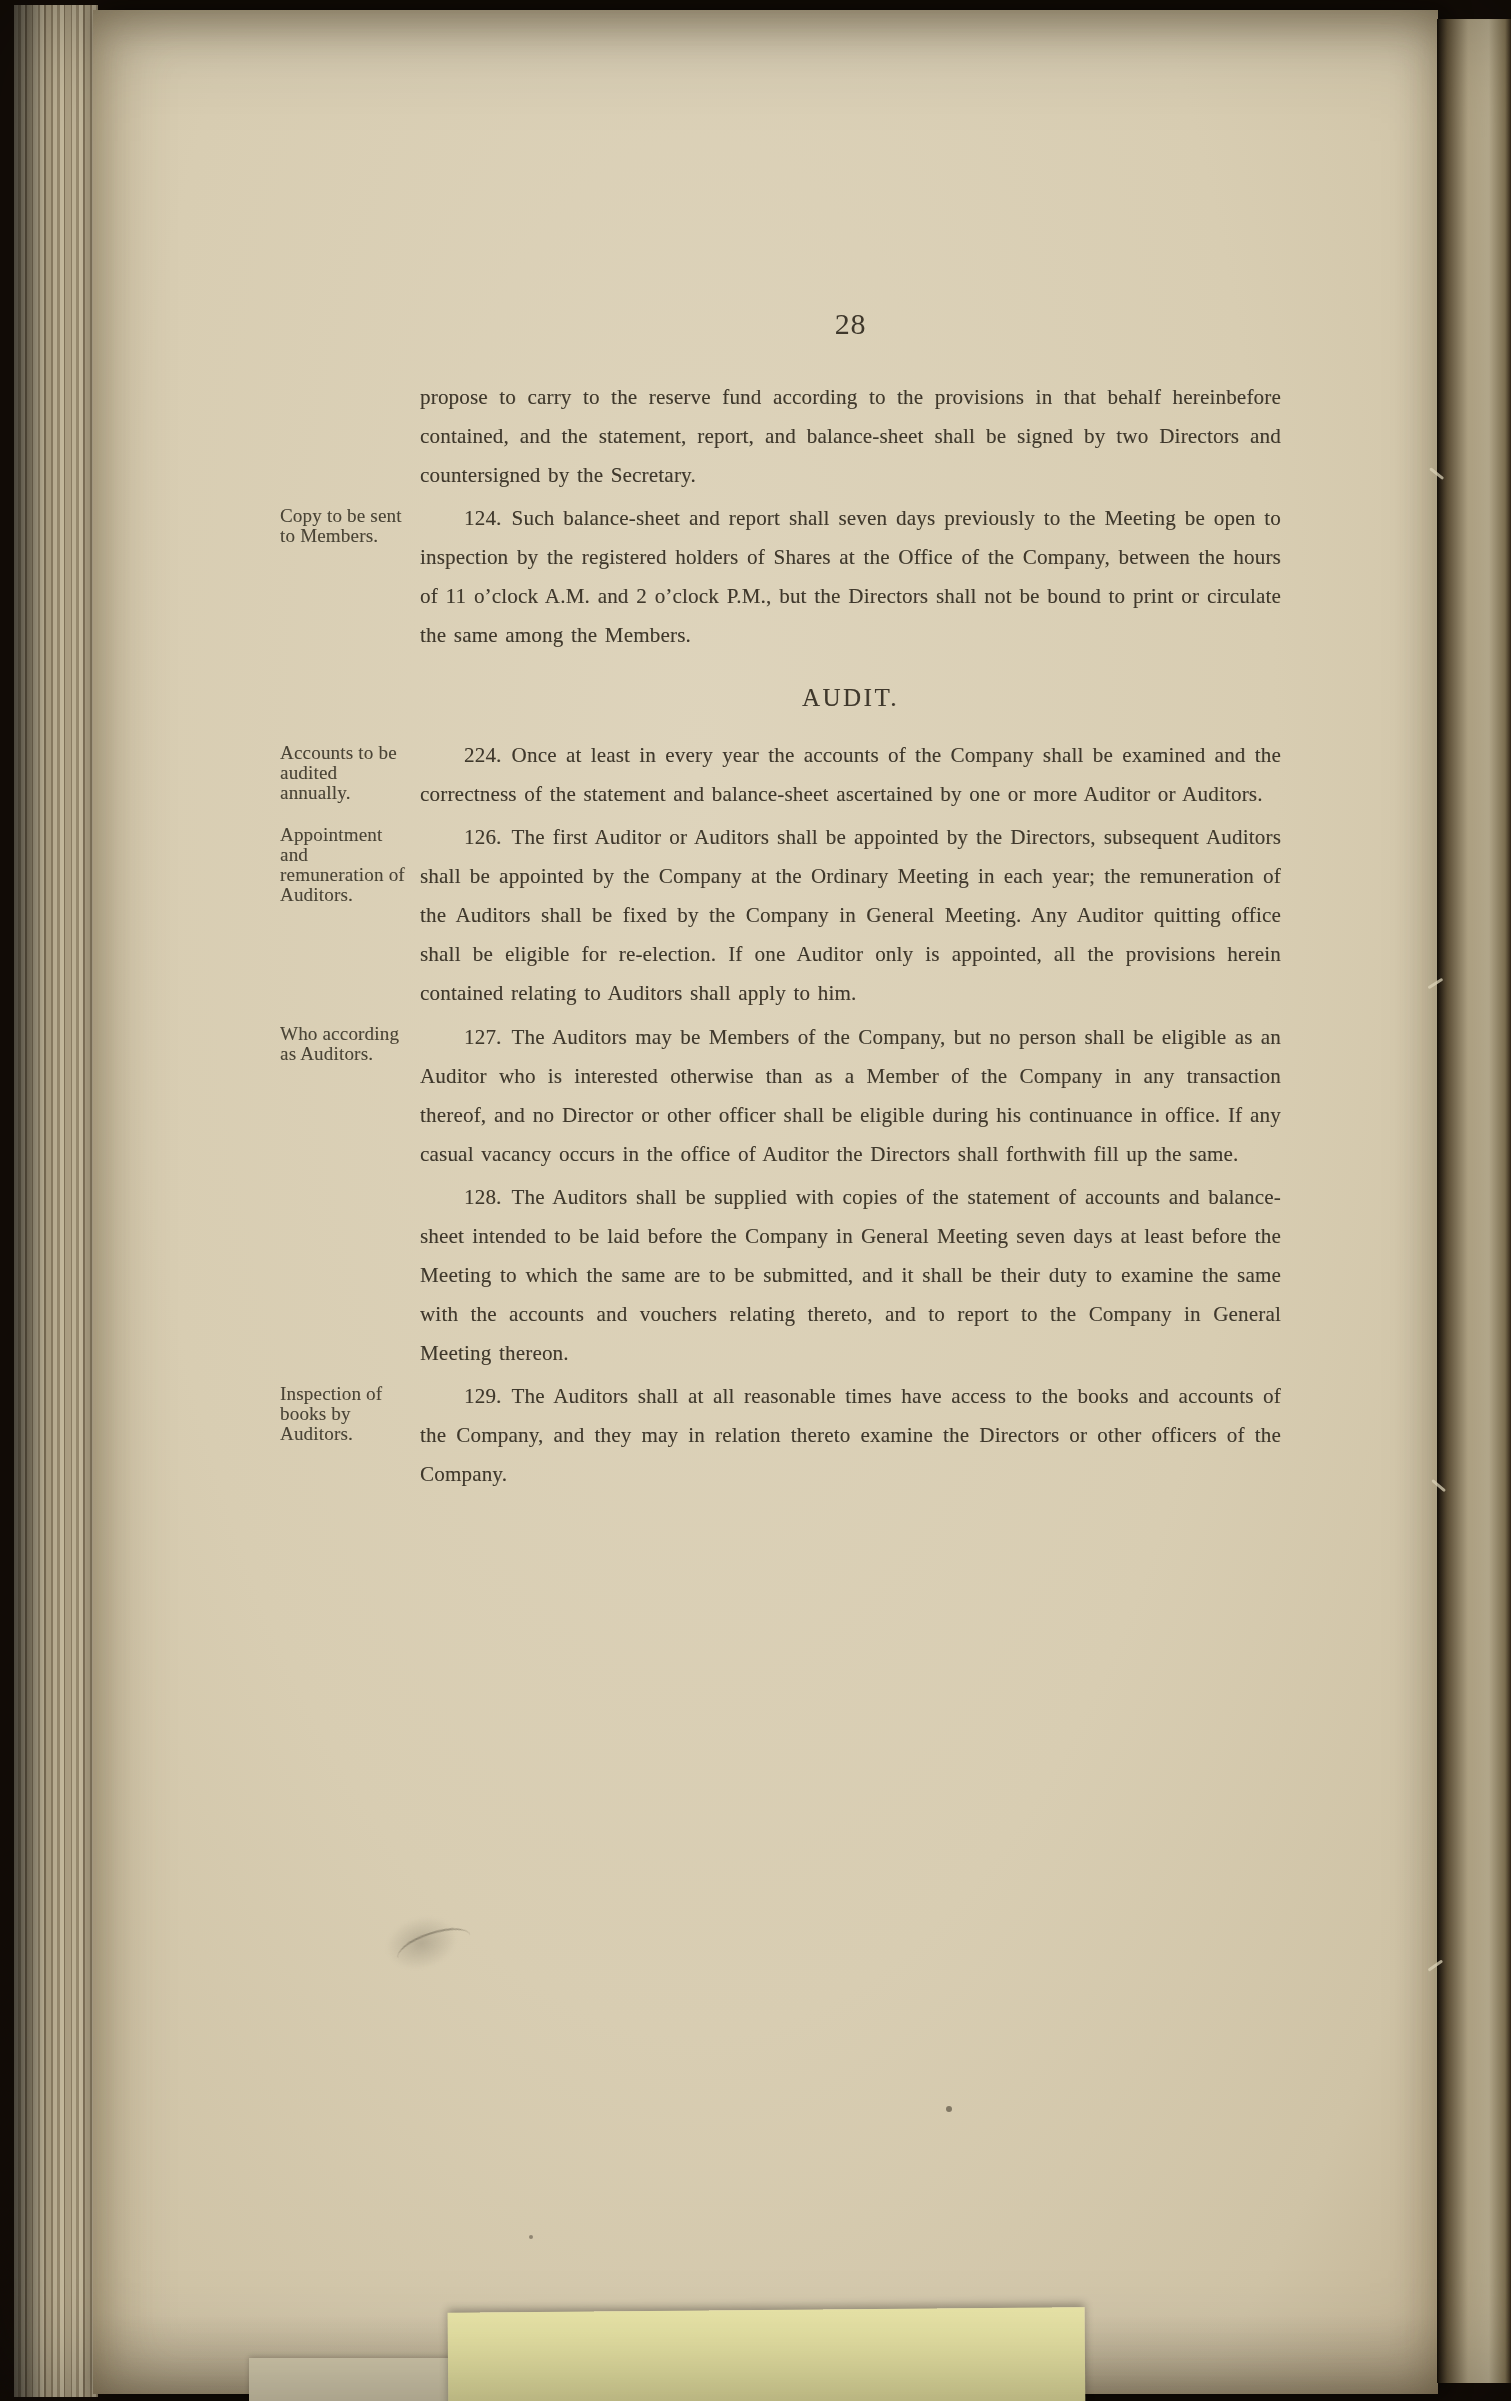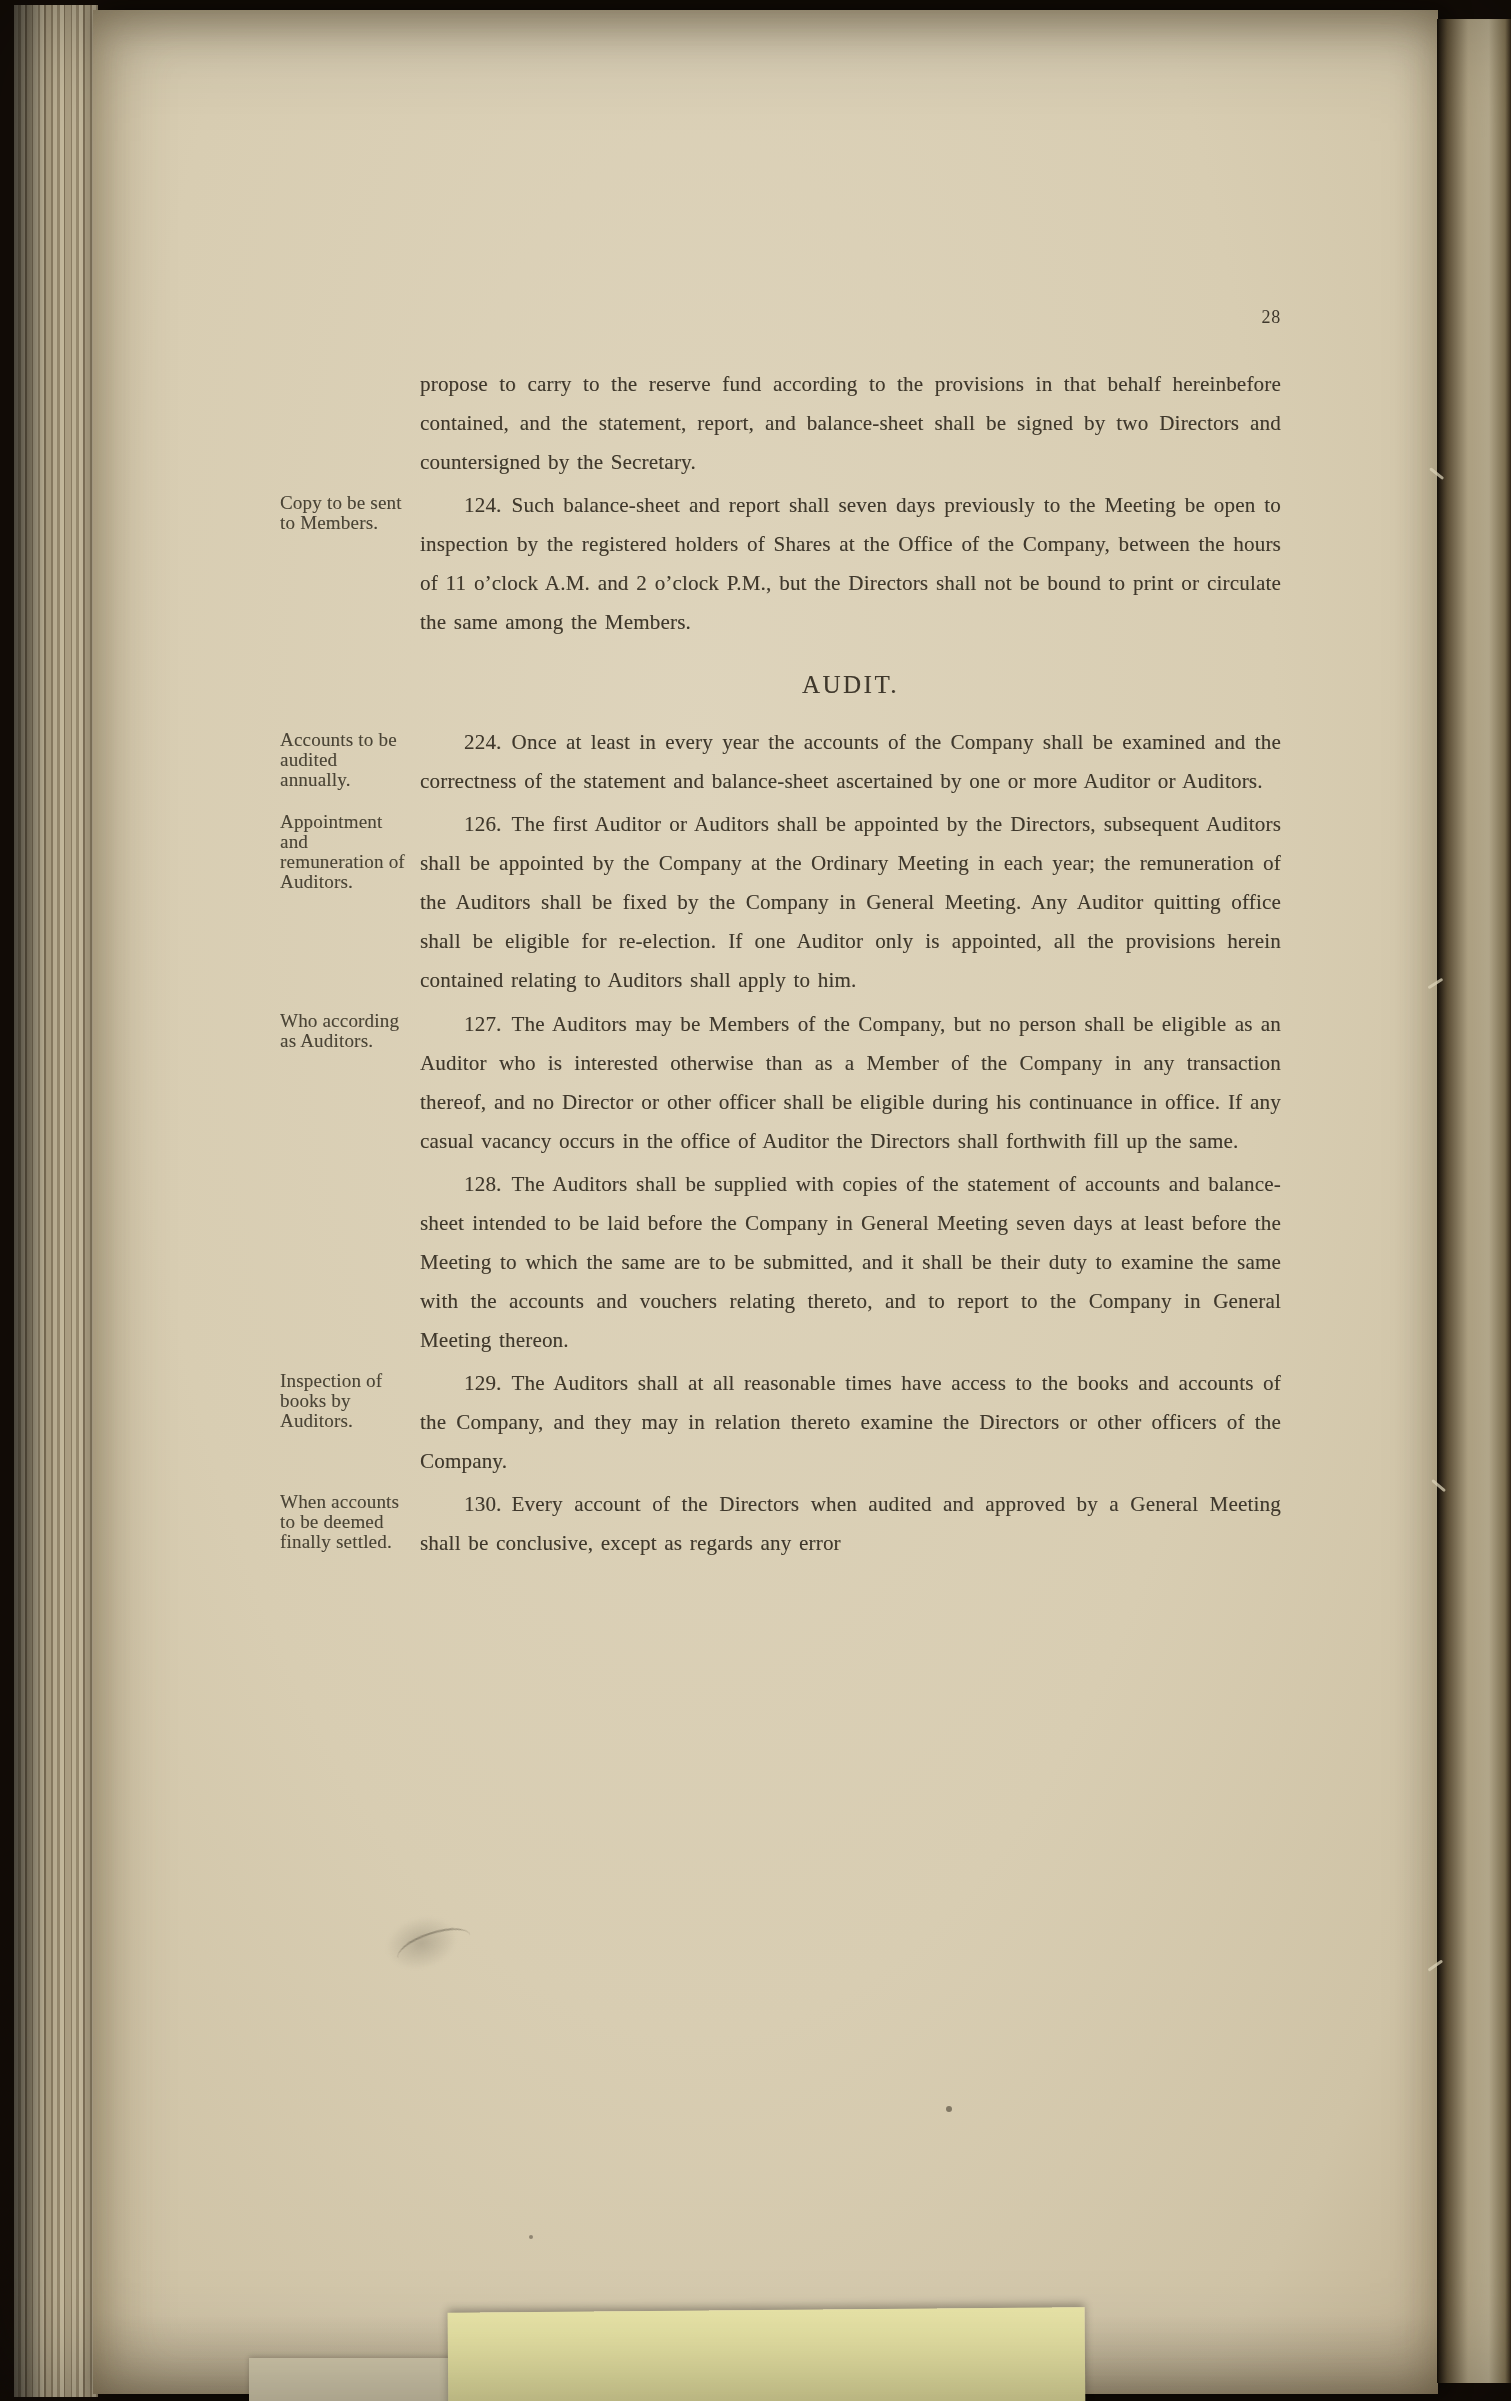--- a/index.html
+++ b/index.html
@@ -36,21 +36,21 @@
     content:""; position:absolute; left:0; bottom:0; width:100%; height:80px;
     background:linear-gradient(180deg, rgba(70,55,35,0) 0%, rgba(70,55,35,0.18) 100%);
   }
 
   
   .content {
     position:absolute; left:327px; top:297px; width:861px;
     color:var(--ink,#3f382c);
   }
   .page-number {
-    text-align:right; font-size:18px; letter-spacing:0.8px;
+    text-align:center; font-size:30px; letter-spacing:0.8px;
     margin-bottom:37px;
   }
   .body-para {
     font-size:21px; line-height:39px; text-align:justify;
     letter-spacing:0.2px; word-spacing:2.1px;
     text-shadow:0.3px 0.3px 0.5px rgba(63,56,44,0.35);
   }
   .body-para.numbered { text-indent:44px; }
   .para-num { margin-right:10px; }
   .block { position:relative; margin-top:4.2px; }
@@ -156,24 +156,20 @@
 
       <div class="block">
         <p class="body-para numbered"><span class="para-num">128.</span><span>The Auditors shall be supplied with copies of the statement of accounts and balance-sheet intended to be laid before the Company in General Meeting seven days at least before the Meeting to which the same are to be submitted, and it shall be their duty to examine the same with the accounts and vouchers relating thereto, and to report to the Company in General Meeting thereon.</span></p>
       </div>
 
       <div class="block">
         <div class="margin-note">Inspection of books by Auditors.</div>
         <p class="body-para numbered"><span class="para-num">129.</span><span>The Auditors shall at all reasonable times have access to the books and accounts of the Company, and they may in relation thereto examine the Directors or other officers of the Company.</span></p>
       </div>
 
-      <div class="block">
-        <div class="margin-note">When accounts to be deemed finally settled.</div>
-        <p class="body-para numbered"><span class="para-num">130.</span><span>Every account of the Directors when audited and approved by a General Meeting shall be conclusive, except as regards any error</span></p>
-      </div>
 
     </div>
   </div>
 
   <div class="next-page-edge"></div>
   <div class="stitch s1"></div>
   <div class="stitch s2"></div>
   <div class="stitch s3"></div>
   <div class="stitch s4"></div>
 

